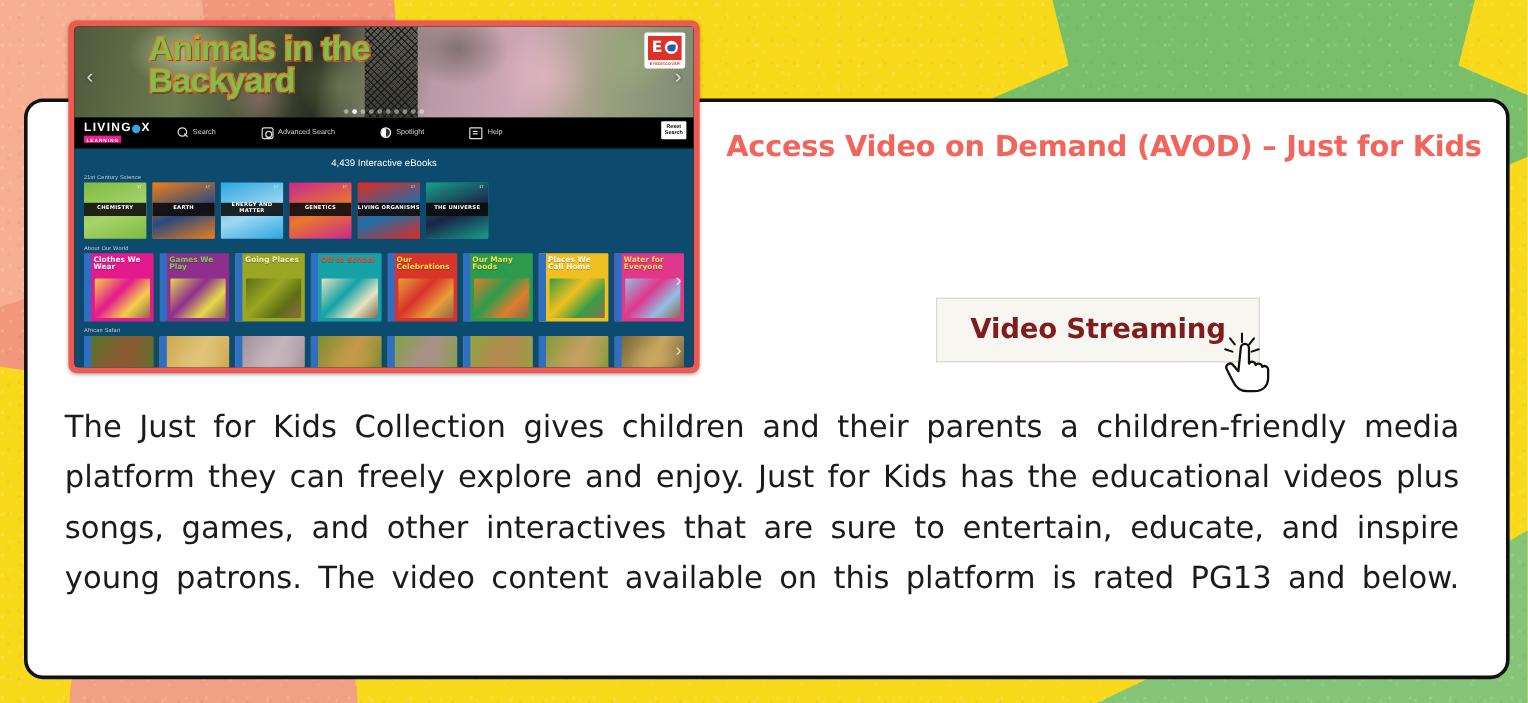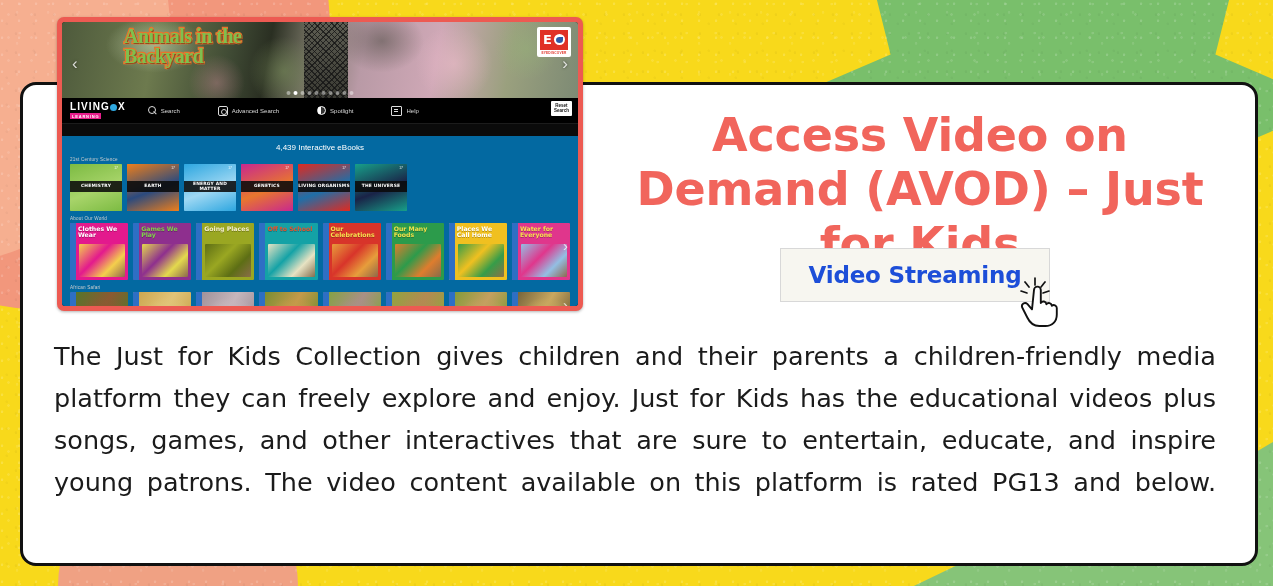--- a/index.html
+++ b/index.html
@@ -51,21 +51,21 @@
       radial-gradient(ellipse 50px 50px at 43% 65%, rgba(120,140,90,.6), transparent 70%),
       radial-gradient(ellipse 60px 45px at 62% 25%, rgba(70,70,60,.5), transparent 70%),
       radial-gradient(ellipse 55px 55px at 76% 55%, rgba(240,190,205,.55), transparent 70%),
       radial-gradient(ellipse 45px 45px at 90% 35%, rgba(150,180,120,.45), transparent 70%),
       radial-gradient(ellipse 40px 40px at 30% 80%, rgba(230,150,170,.35), transparent 70%);}
   .hero-mesh{position:absolute;left:242px;top:0;width:44px;height:100%;
     background:repeating-linear-gradient(45deg,rgba(20,20,20,.75) 0 1px,transparent 1px 4px),
                repeating-linear-gradient(-45deg,rgba(20,20,20,.75) 0 1px,transparent 1px 4px),
                linear-gradient(#5d5d52,#3a3a33);}
   .hero-title{position:absolute;left:62px;top:5px;width:190px;
-    font-family:Liberation Serif, serif;font-weight:bold;font-size:20px;line-height:.98;
+    font-family:Liberation Sans, sans-serif;font-weight:bold;font-size:28px;line-height:.98;
     letter-spacing:-.5px;color:#7FBF4E;-webkit-text-stroke:2.4px #E8742C;paint-order:stroke fill;
     text-shadow:1px 1px 0 rgba(0,0,0,.35);}
   .hero-arrow{position:absolute;top:32px;color:rgba(255,255,255,.8);font-size:17px;font-weight:300;
     text-shadow:0 0 3px rgba(0,0,0,.6);}
   .hero-arrow.left{left:10px;} .hero-arrow.right{right:10px;}
   .hero-dots{position:absolute;left:50%;transform:translateX(-50%);bottom:3px;display:flex;gap:3px;}
   .hero-dots i{width:4px;height:4px;border-radius:50%;background:rgba(255,255,255,.45);display:block;}
   .hero-dots i.on{background:#fff;}
   .eyed-logo{position:absolute;right:7px;top:5px;width:34px;height:30px;background:#fff;
     border-radius:2px;display:flex;flex-direction:column;align-items:center;justify-content:center;}
@@ -92,21 +92,21 @@
   .ico-search::after{content:"";position:absolute;left:5.5px;top:5.5px;width:3.5px;height:1px;background:#ddd;transform:rotate(45deg);}
   .ico-adv{border:1px solid #ddd;border-radius:2px;width:8px;height:8px;}
   .ico-adv::after{content:"";position:absolute;left:2px;top:2px;width:4px;height:4px;border:1px solid #ddd;border-radius:50%;}
   .ico-spot{width:9px;height:9px;border-radius:50%;background:linear-gradient(90deg,#fff 50%,#333 50%);border:1px solid #fff;box-sizing:border-box;}
   .ico-help{width:9px;height:8px;border:1px solid #ddd;border-radius:1px;}
   .ico-help::after{content:"";position:absolute;left:2px;top:2px;width:4px;height:1px;background:#ddd;box-shadow:0 2px 0 #ddd;}
   .reset-btn{position:absolute;right:6px;top:3px;background:#fff;color:#111;font-size:4.5px;line-height:1.2;
     padding:2px 3px;border-radius:1px;text-align:center;font-weight:bold;}
 
   
-  .shelf-area{background:#0369a1;padding:4px 8px 0;height:188px;box-sizing:border-box;position:relative;margin-top:12px;}
+  .shelf-area{background:#0c4a6e;padding:4px 8px 0;height:188px;box-sizing:border-box;position:relative;}
   .count{color:#fff;font-size:8px;text-align:center;margin:3px 0 5px;font-weight:500;}
   .shelf-label{color:#cfcfcf;font-size:4.6px;margin-bottom:2px;letter-spacing:.2px;}
   .row{display:flex;gap:5px;margin-bottom:5px;}
 
   .sci{width:52px;height:47px;border-radius:1px;position:relative;overflow:hidden;padding:2px;box-sizing:border-box;}
   .sci .ph{position:absolute;inset:0;}
   .sci .band{position:absolute;left:0;right:0;top:17px;height:11px;background:rgba(10,10,10,.88);
     display:flex;align-items:center;justify-content:center;text-align:center;}
   .sci .band span{color:#fff;font-size:4.4px;font-weight:bold;letter-spacing:.2px;line-height:1.05;
     font-family:"DejaVu Sans",sans-serif;}
@@ -116,25 +116,25 @@
   .aow .spine{position:absolute;left:0;top:0;bottom:0;width:6px;background:#2E6FC4;}
   .aow .ttl{position:absolute;left:8px;top:3px;right:3px;font-size:6.2px;font-weight:bold;line-height:1.02;
     font-family:"DejaVu Sans",sans-serif;text-shadow:0 1px 0 rgba(0,0,0,.25);}
 
   .saf{width:62px;height:34px;border-radius:1px;position:relative;overflow:hidden;}
   .saf .spine{position:absolute;left:0;top:0;bottom:0;width:6px;background:#2E6FC4;}
   .row-arrow{position:absolute;right:2px;color:rgba(255,255,255,.75);font-size:15px;font-weight:200;}
 
   
   #headline{position:absolute;left:600px;top:108px;width:640px;text-align:center;z-index:7;
-    color:#F1655C;font-size:46px;font-weight:bold;line-height:1.18;letter-spacing:-.2px;
+    color:#F1655C;font-size:24px;font-weight:bold;line-height:1.18;letter-spacing:-.2px;
     font-family:"DejaVu Sans",sans-serif;}
   #vs-btn{position:absolute;left:780px;top:248px;width:268px;height:52px;z-index:7;
     background:#F7F6F0;border:1px solid #d8d8d8;display:flex;align-items:center;justify-content:center;}
-  #vs-btn span{color:#1d4ed8;font-size:23px;font-weight:bold;font-family:"DejaVu Sans",sans-serif;letter-spacing:-.2px;}
+  #vs-btn span{color:#7f1d1d;font-size:23px;font-weight:bold;font-family:"DejaVu Sans",sans-serif;letter-spacing:-.2px;}
   #cursor{position:absolute;left:1014px;top:276px;width:48px;height:52px;z-index:8;}
 
   
   #para{position:absolute;left:54px;top:335px;width:1162px;z-index:7;
     color:#1b1b1b;font-size:25.5px;line-height:42px;text-align:justify;
     font-family:"DejaVu Sans",sans-serif;font-weight:400;}
   #para::after{content:"";display:inline-block;width:100%;}
 </style>
 </head>
 <body>

